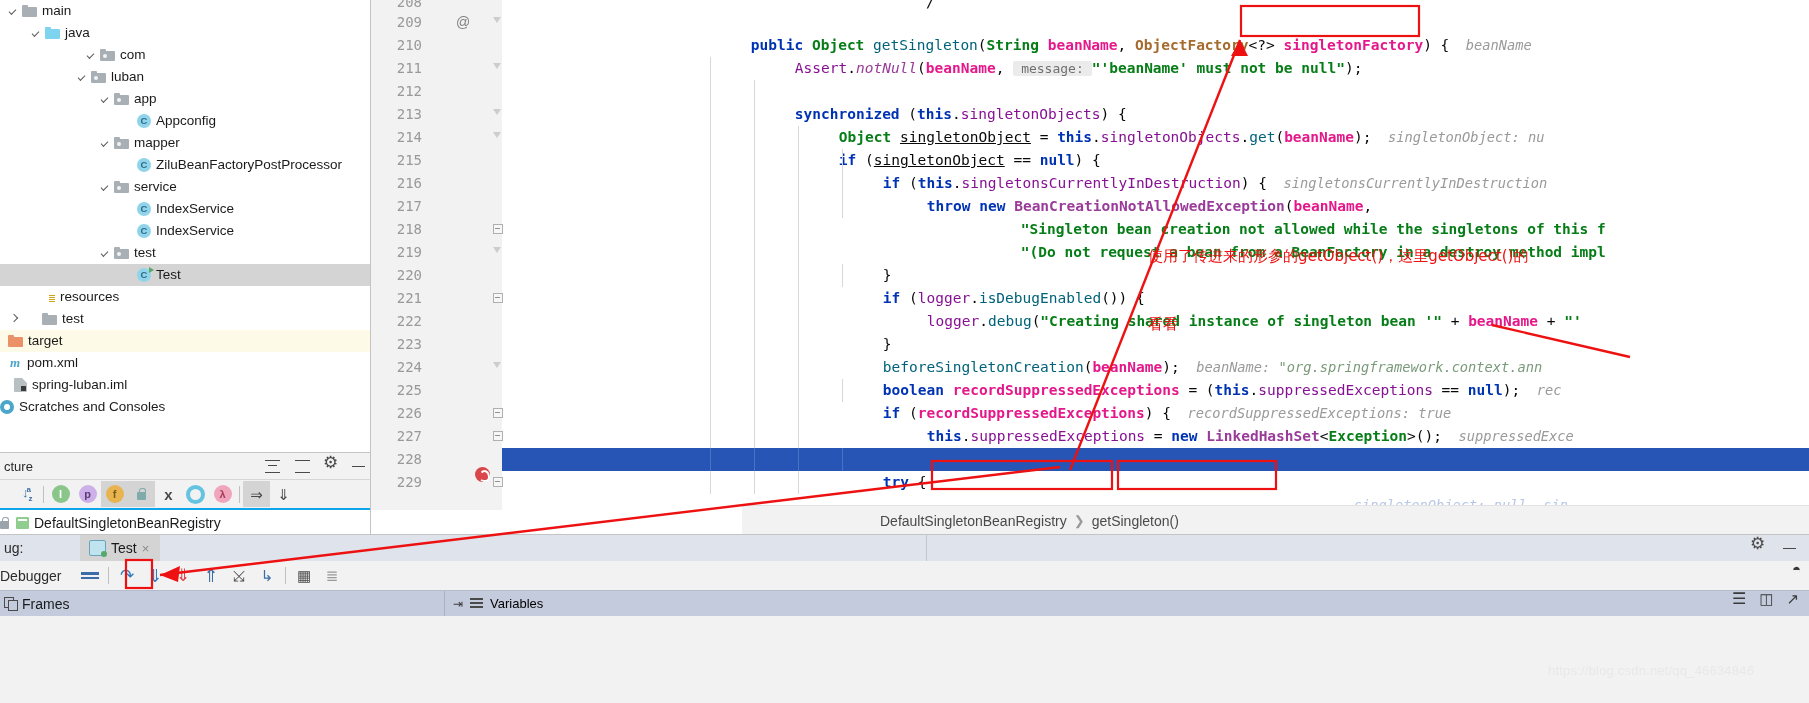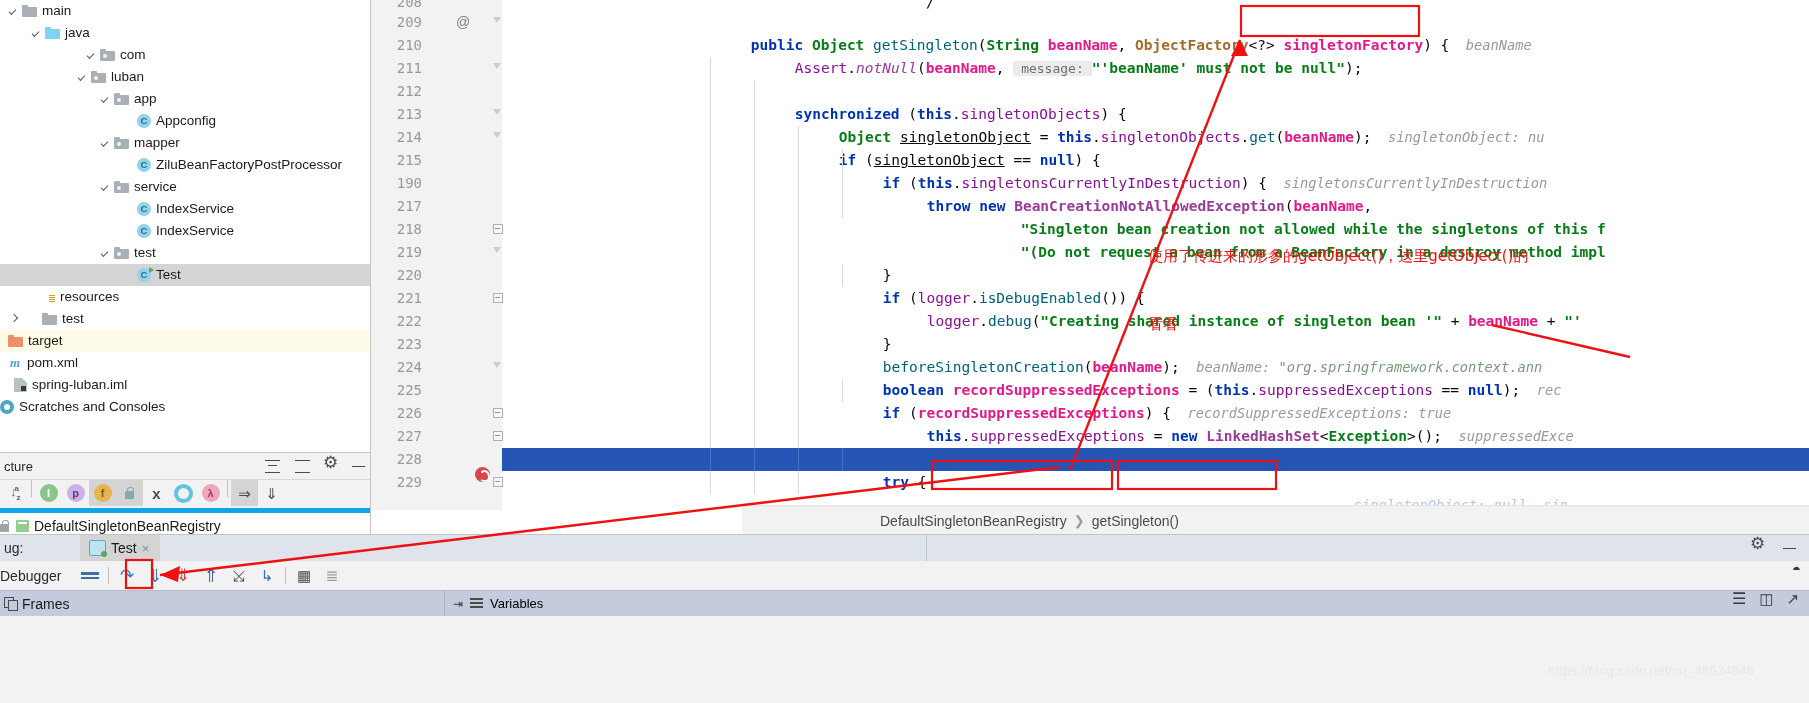--- a/index.html
+++ b/index.html
@@ -79,21 +79,21 @@
   .expand-all i:nth-child(1){top:3px;width:15px;}
   .expand-all i:nth-child(2){top:15px;width:15px;}
   .expand-all i:nth-child(3){top:8px;width:9px;left:5px;}
   .collapse-all i:nth-child(1){top:3px;width:15px;}
   .collapse-all i:nth-child(2){top:15px;width:15px;}
   .gearbtn{width:17px;height:17px;position:relative;}
   .gearbtn::before{content:"\2699";position:absolute;left:0;top:-4px;font-size:17px;color:#4a4a4a;line-height:1;}
   .minusbtn{width:15px;height:15px;position:relative;}
   .minusbtn::after{content:"";position:absolute;left:1px;top:7px;width:13px;height:1.6px;background:#4a4a4a;}
 
-  #structure-toolbar{height:28px;display:flex;background:#f2f2f2;border-bottom:5px solid #0ea5e9;padding-left:1px;}
+  #structure-toolbar{height:28px;display:flex;align-items:center;background:#f2f2f2;border-bottom:2px solid #0ea5e9;padding-left:13px;}
   .tb-btn{width:27px;height:26px;display:flex;align-items:center;justify-content:center;position:relative;}
   .tb-btn.on{background:#d4d4d4;}
   .tb-sep{width:1px;height:17px;background:#c0c0c0;margin:0 3px;}
   .circ{width:18px;height:18px;border-radius:50%;display:flex;align-items:center;justify-content:center;font-size:11px;font-weight:bold;}
   .sortaz{font-size:13px;color:#3b6ea8;font-weight:bold;line-height:1;}
   .arrowglyph{font-size:15px;color:#4a4a4a;line-height:1;}
   .blueglyph{font-size:15px;color:#2f7bbd;line-height:1;}
 
   #structure-list{height:26px;display:flex;align-items:center;background:#fff;padding-left:2px;gap:5px;}
   .lockico{width:13px;height:14px;position:relative;}
@@ -409,21 +409,21 @@
           <span class="fold tri"></span>
         </div>
       <div class="gline">
           <span class="gnum">214</span>
           <span class="fold tri"></span>
         </div>
       <div class="gline">
           <span class="gnum">215</span>
         </div>
       <div class="gline">
-          <span class="gnum">190</span>
+          <span class="gnum">216</span>
         </div>
       <div class="gline">
           <span class="gnum">217</span>
         </div>
       <div class="gline">
           <span class="gnum">218</span>
           <span class="fold box"></span>
         </div>
       <div class="gline">
           <span class="gnum">219</span>

